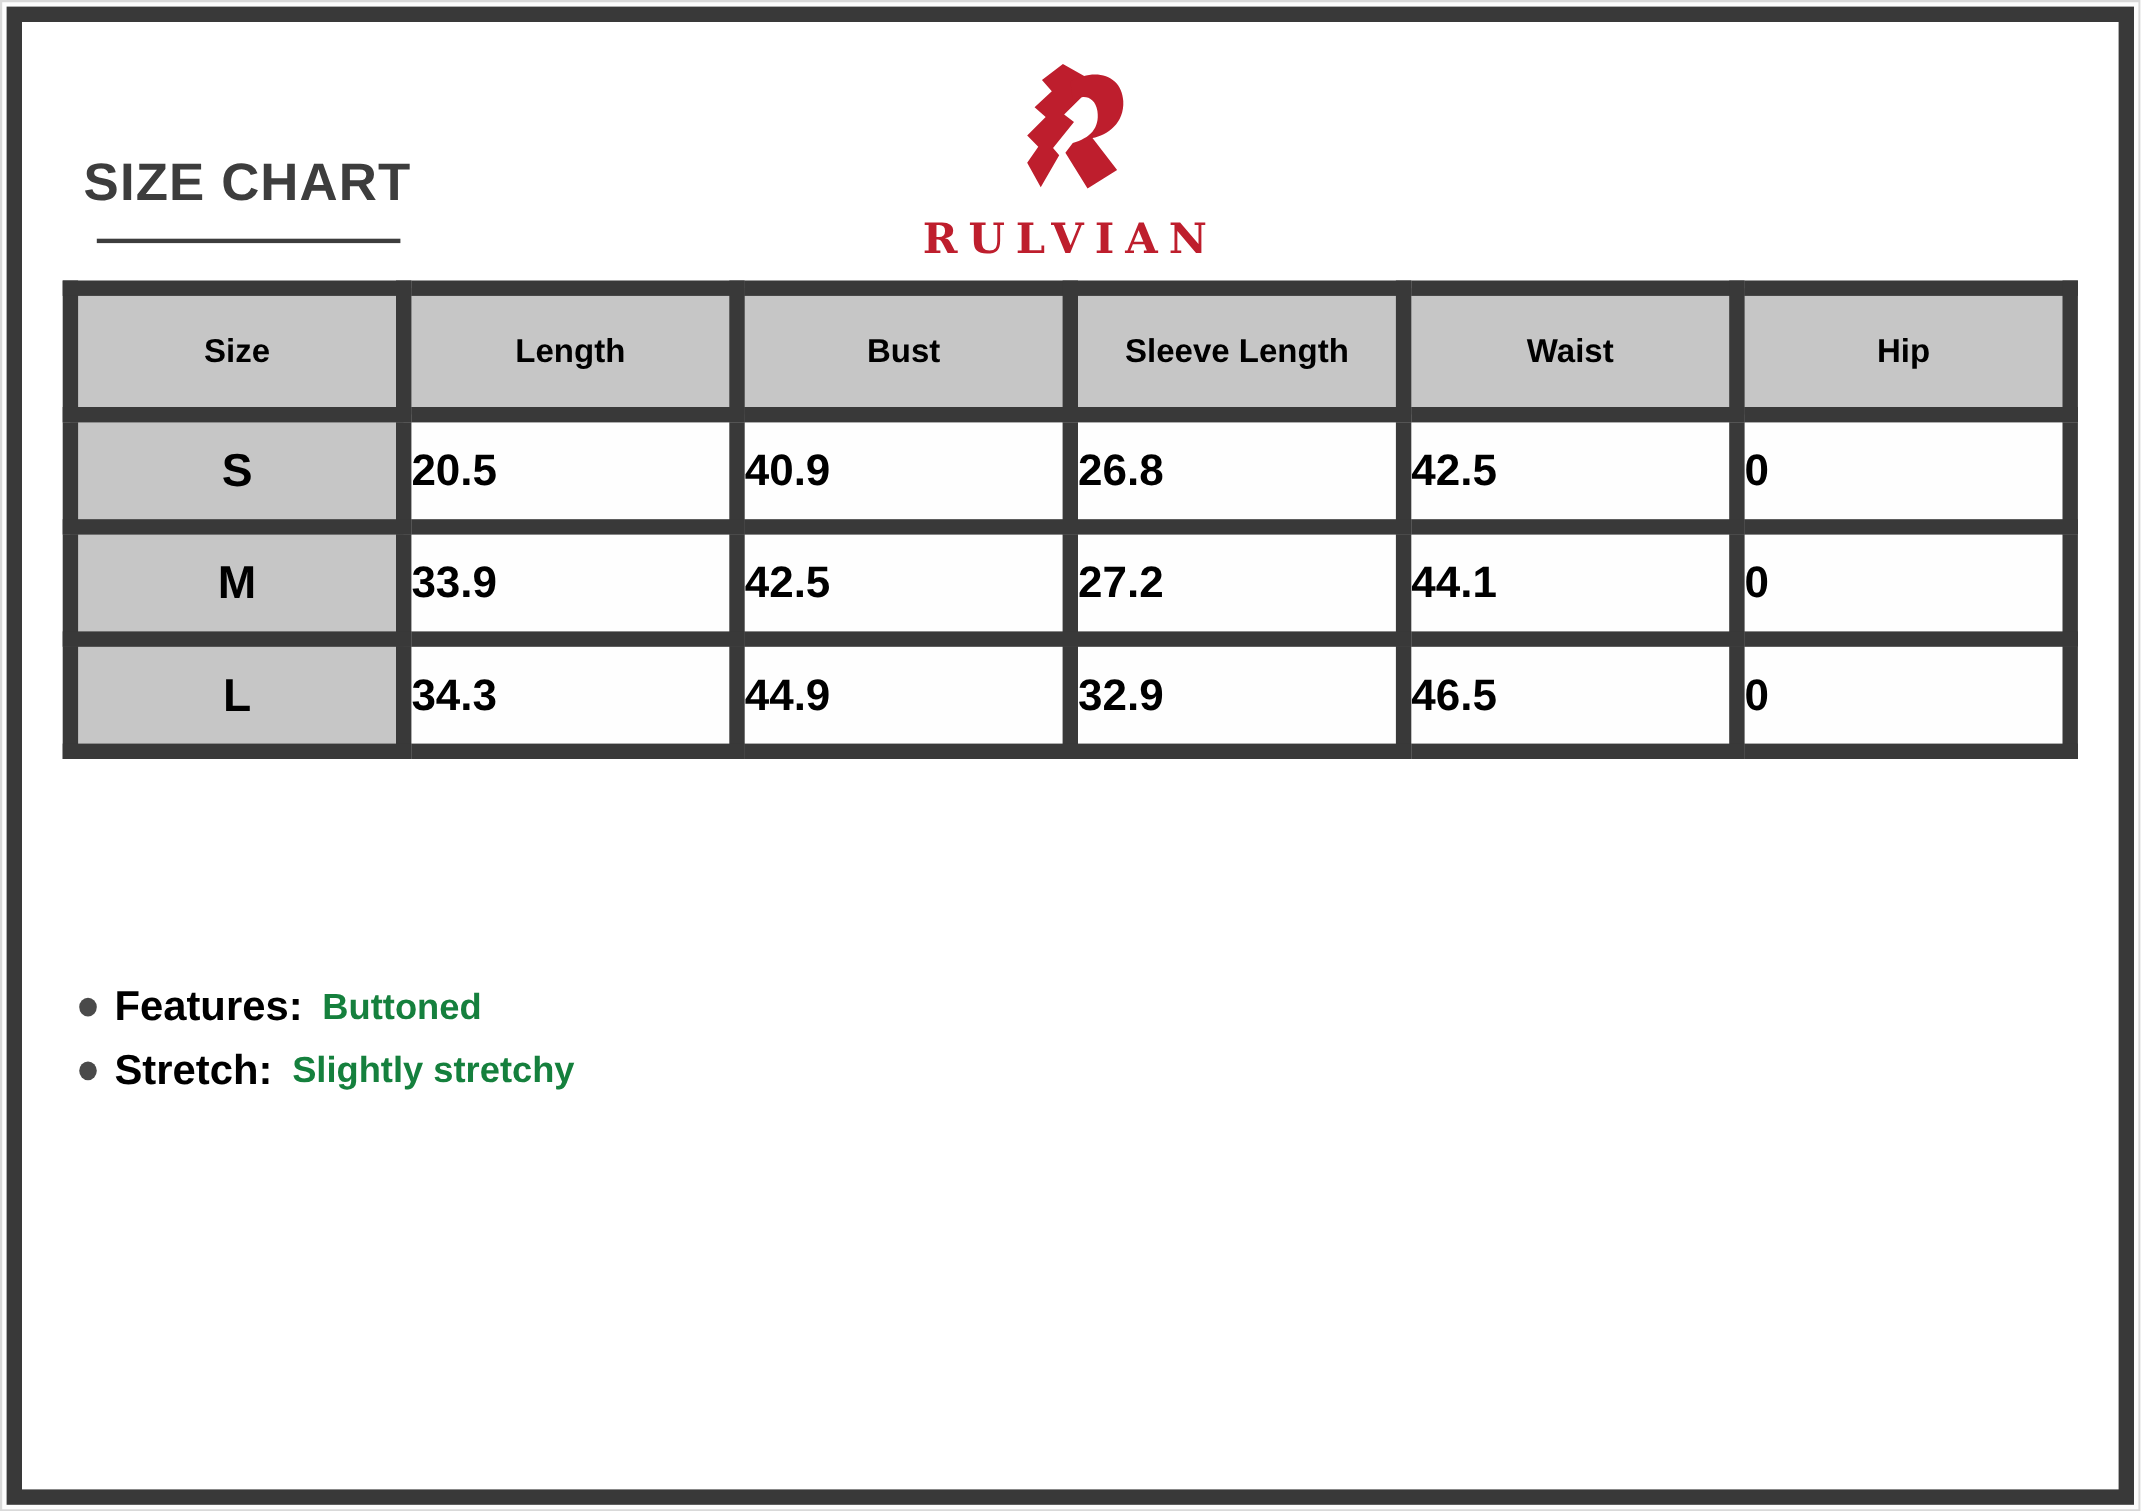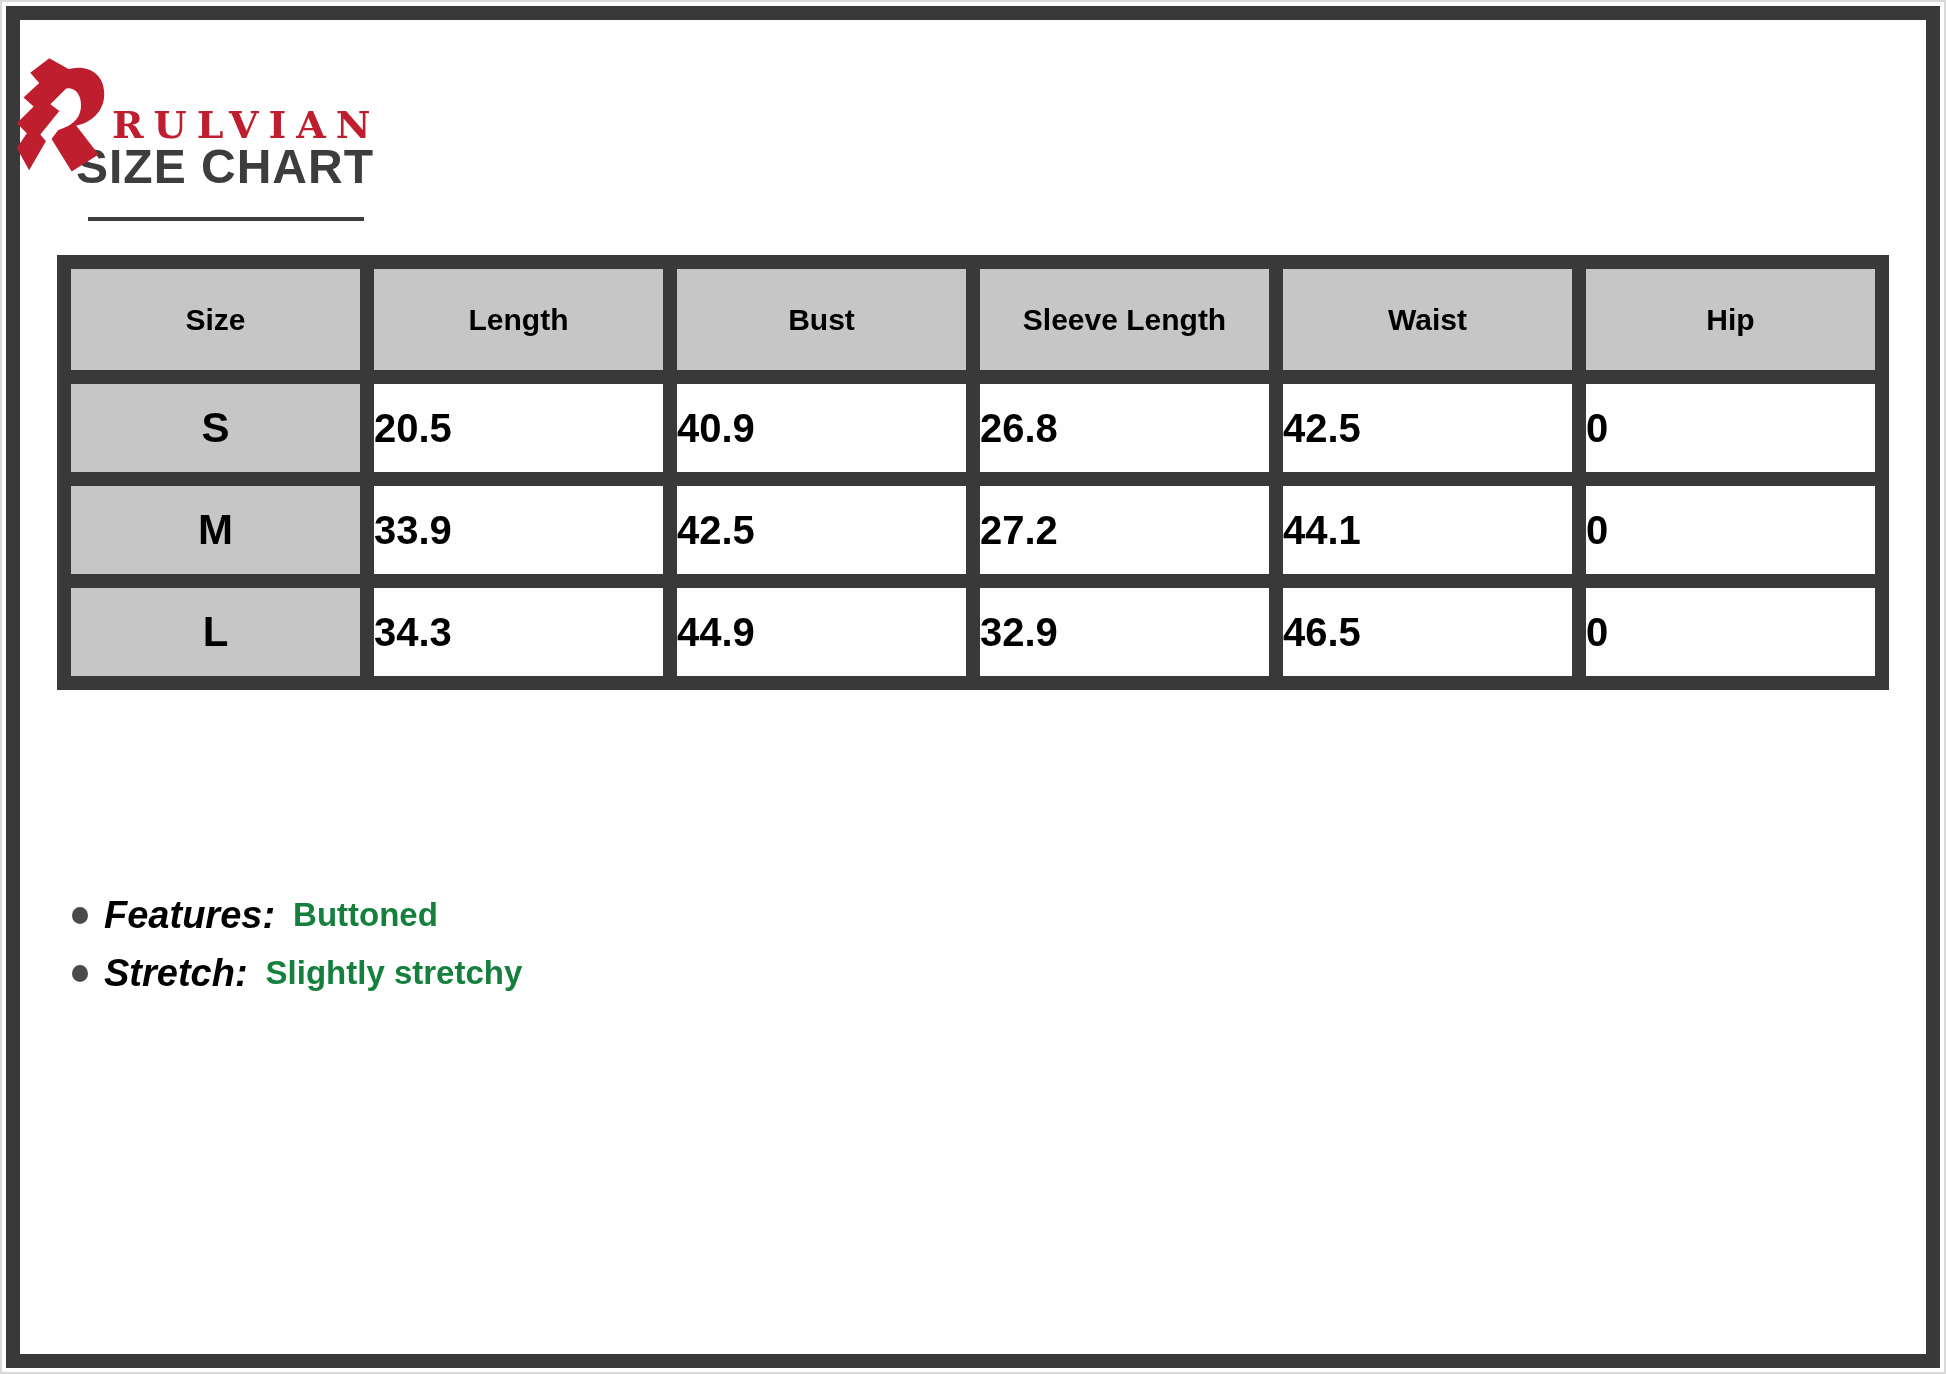--- a/index.html
+++ b/index.html
@@ -42,21 +42,21 @@
     height: 4px;
     background: #3d3d3d;
   }
 
   
   .logo {
     position: absolute;
     left: 0; right: 0;
     top: 54px;
     display: flex;
-    flex-direction: row;
+    flex-direction: column;
     align-items: center;
   }
   .logo-mark svg { display: block; }
   .logo-wordmark {
     margin-top: 6px;
     font-family: "DejaVu Serif", serif;
     font-weight: bold;
     font-size: 38px;
     letter-spacing: 10px;
     color: #be1e2d;
@@ -112,21 +112,20 @@
     height: 17px;
     border-radius: 50%;
     background: #4a4a4a;
     margin-right: 16px;
     flex: 0 0 auto;
   }
   .detail-label {
     font-size: 38px;
     font-weight: bold;
     color: #000000;
-    font-style: italic;
   }
   .detail-value {
     font-size: 33px;
     font-weight: bold;
     color: #15803d;
     margin-left: 18px;
   }
 </style>
 </head>
 <body>

